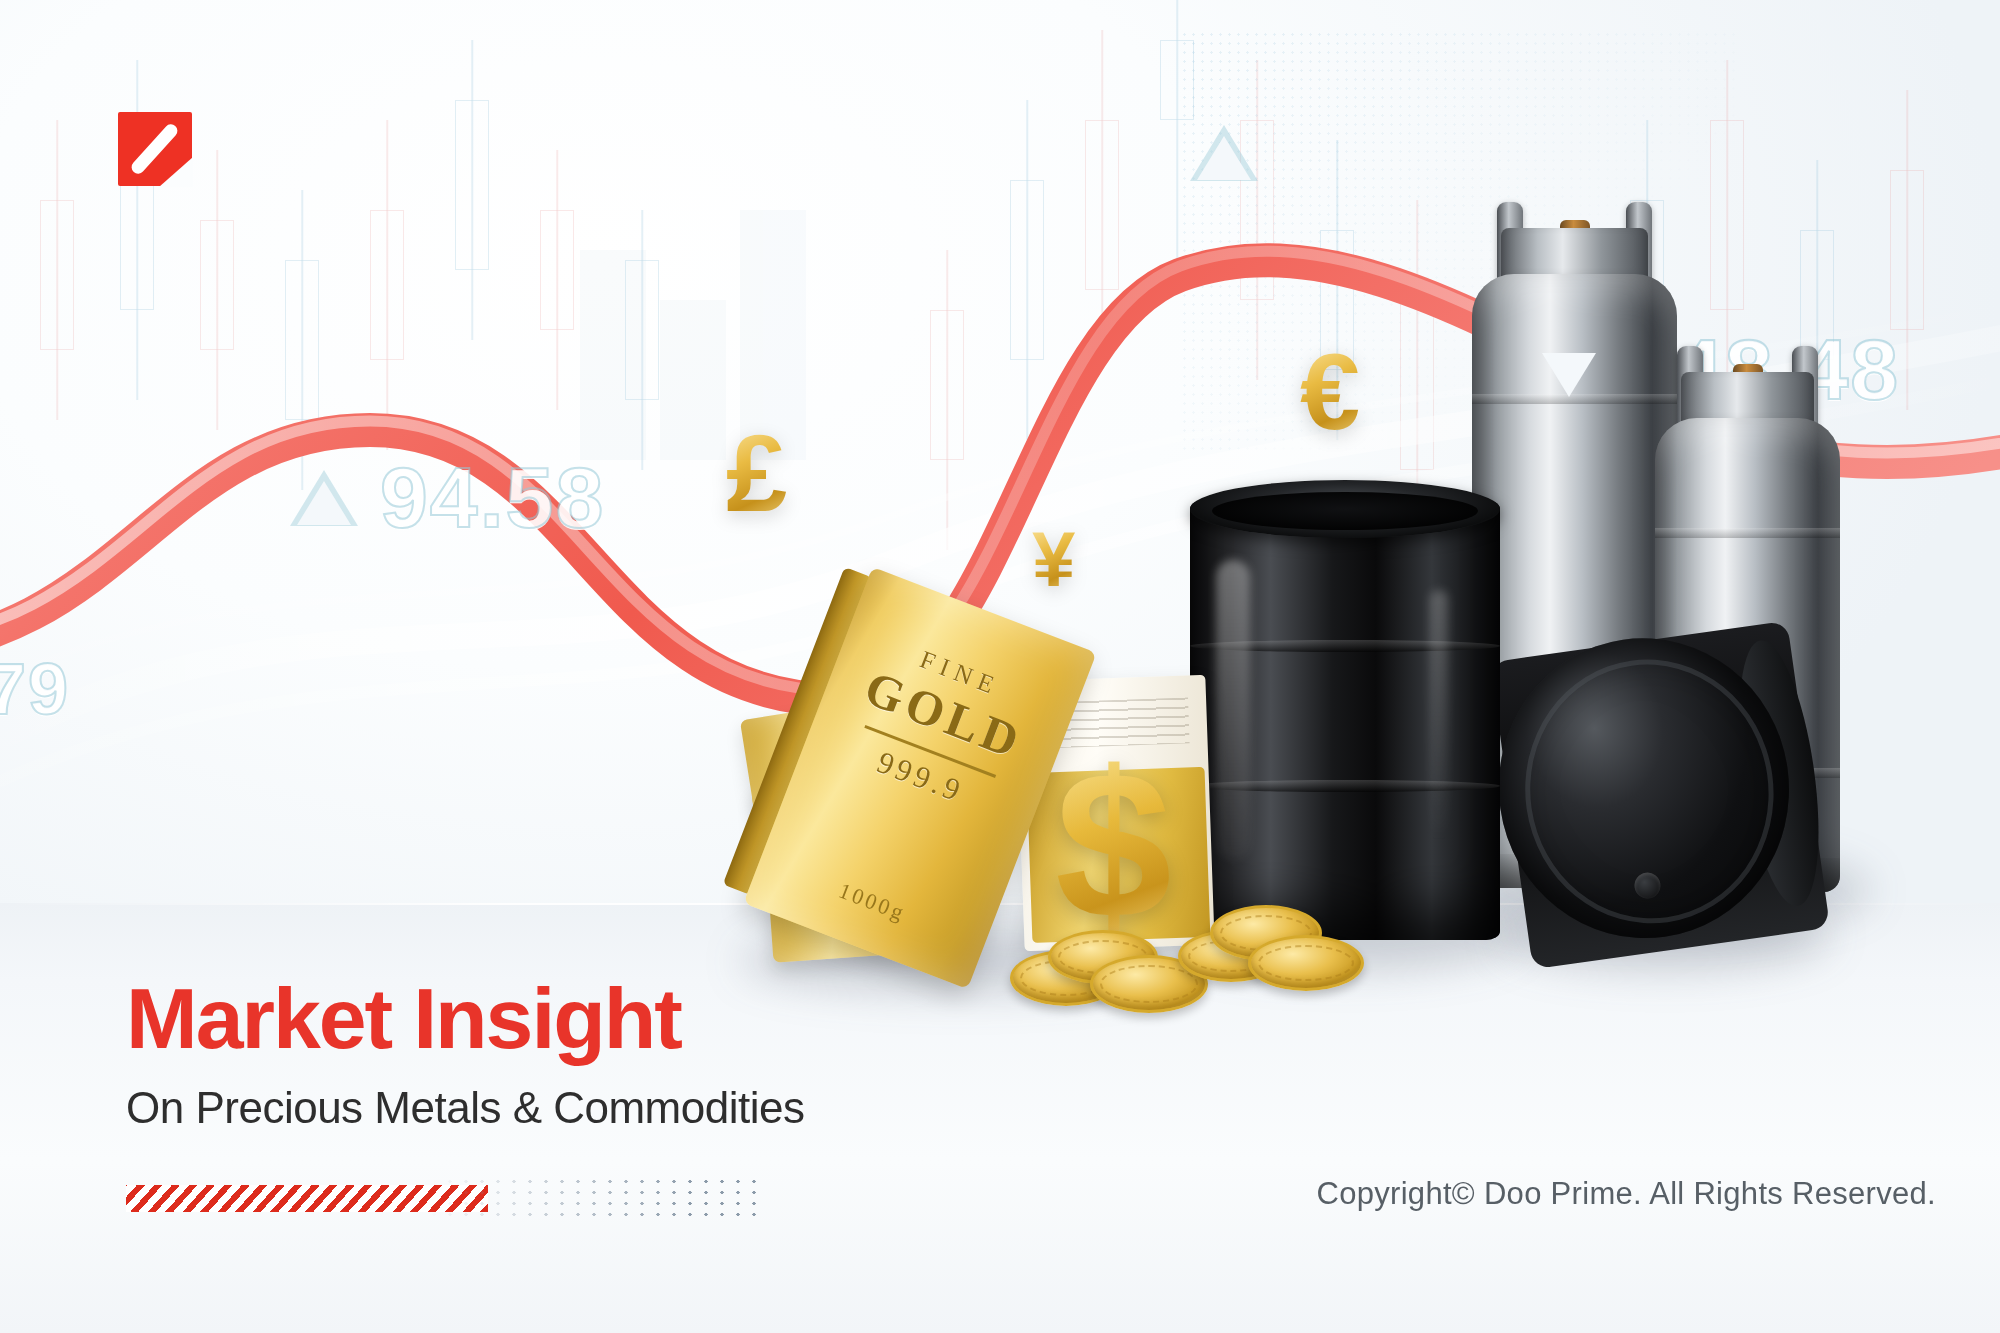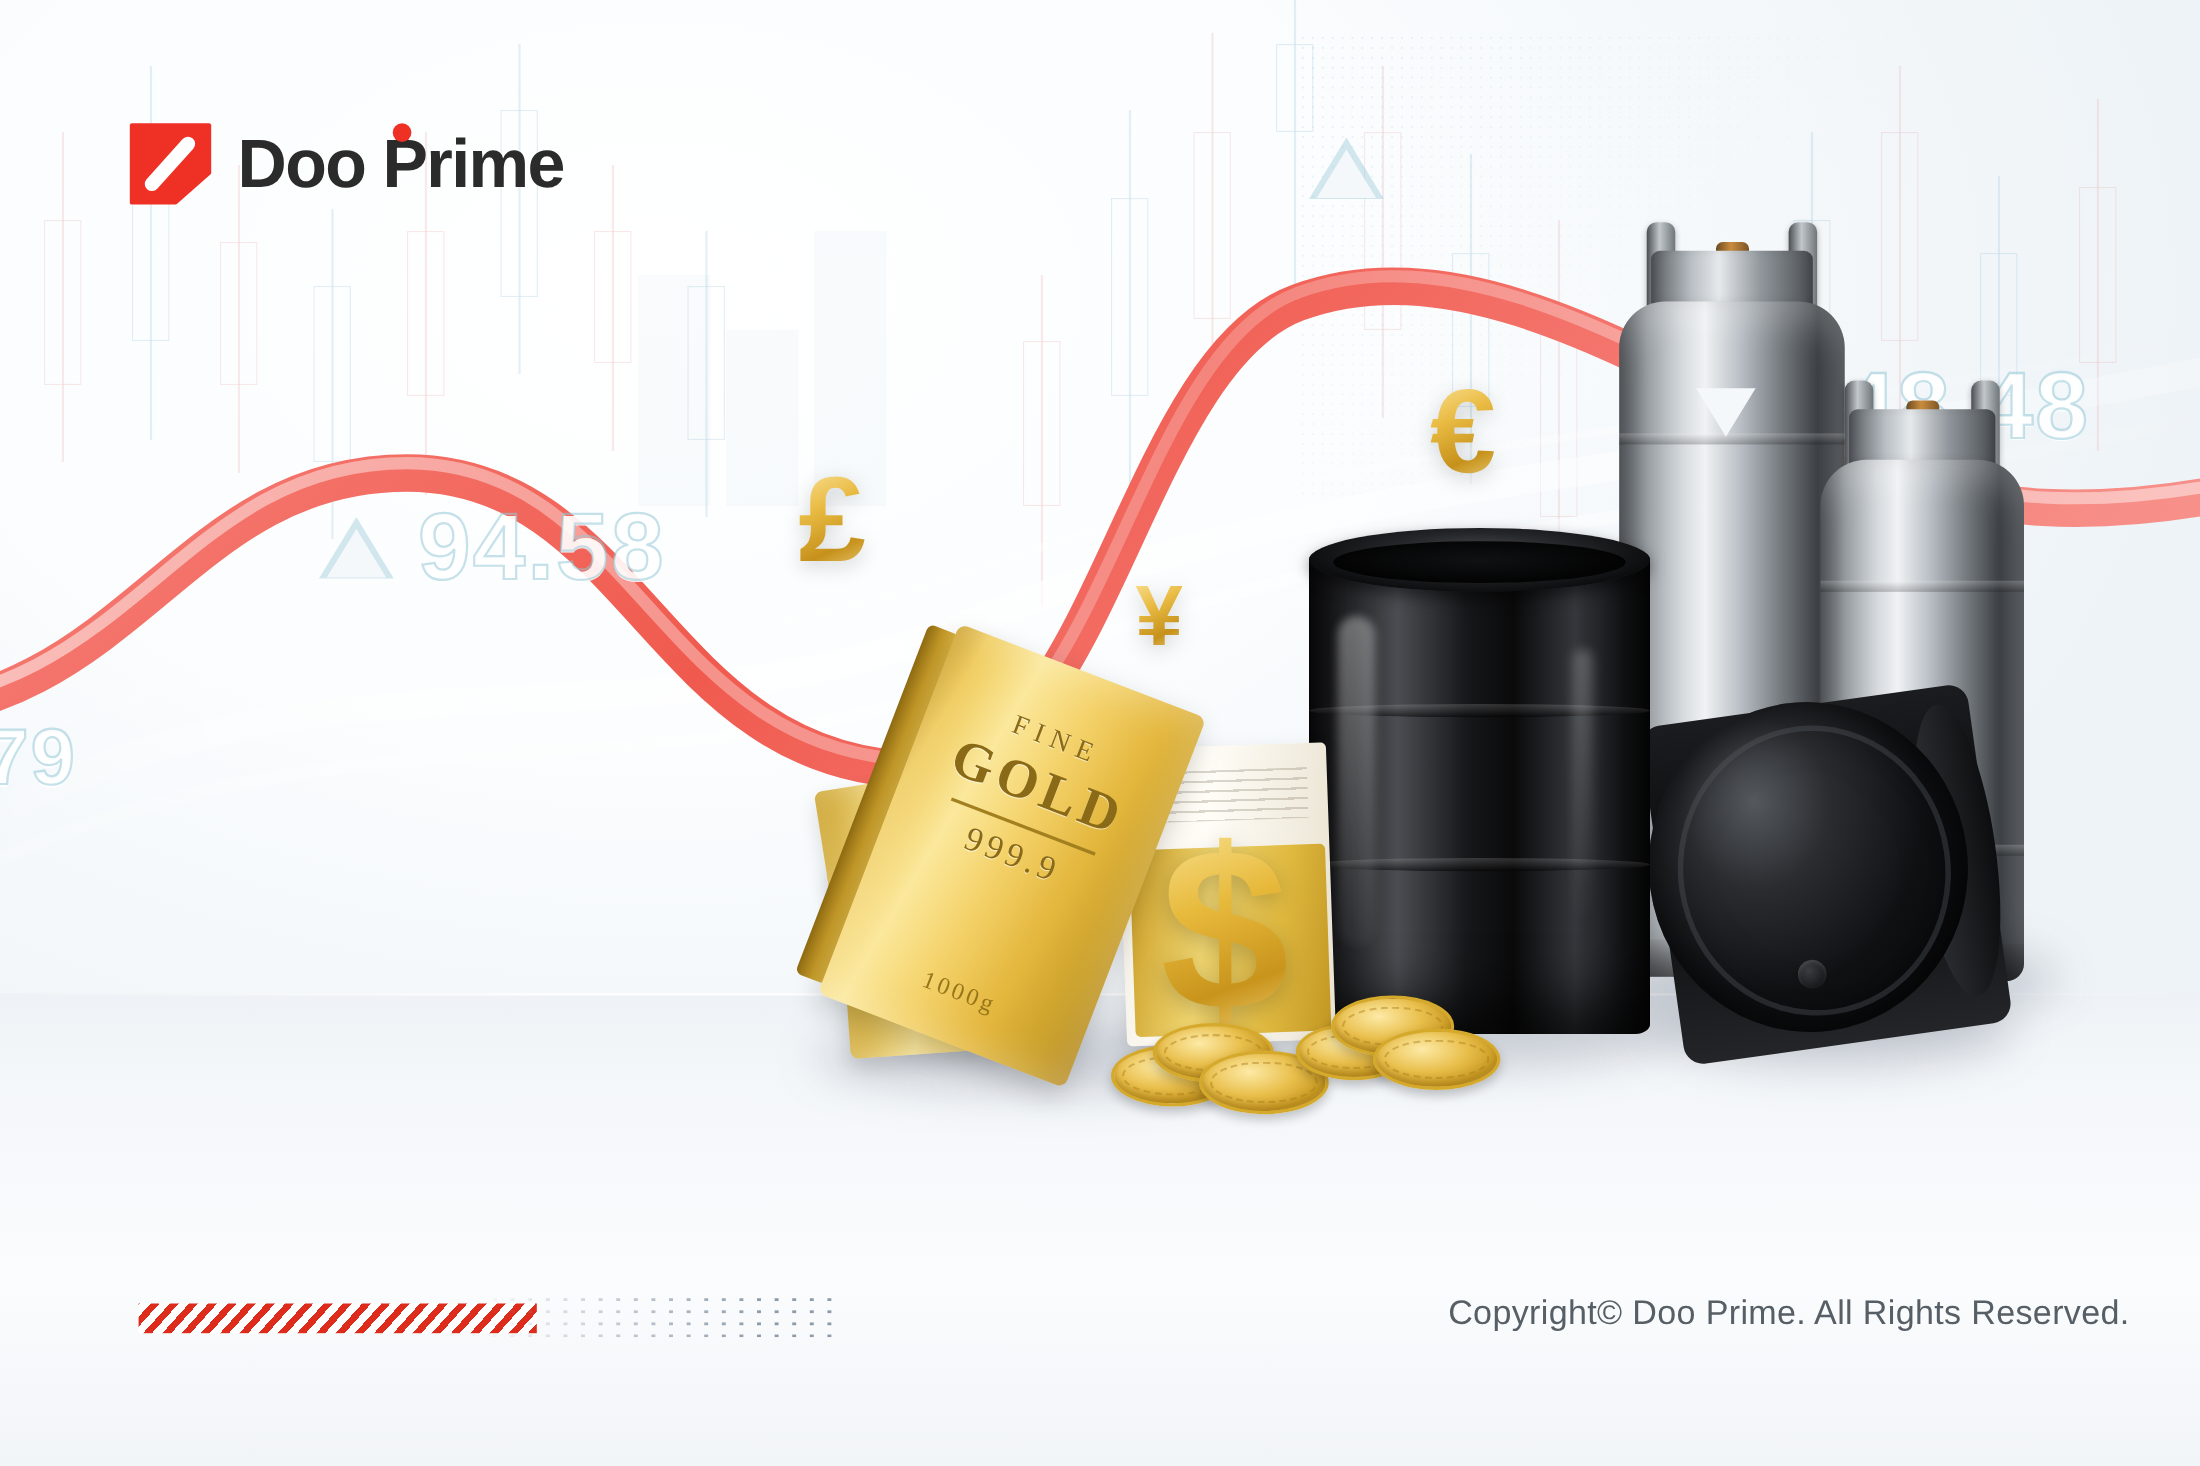--- a/index.html
+++ b/index.html
@@ -604,26 +604,26 @@
     <div class="cur" id="currency-pound">£</div>
     <div class="cur" id="currency-euro">€</div>
     <div class="cur" id="currency-yen">¥</div>
   </div>
 
   <div class="logo">
     <div class="logo-mark">
       <div class="slash"></div>
       <div class="corner"></div>
     </div>
-    <div class="logo-text">
-      <span>Doo Prime</span>
-      <span class="dot"></span>
-    </div>
-  </div>
-
+  </div>
+
+  <div class="headline-block">
+    <div class="headline">Market Insight</div>
+    <div class="subhead">On Precious Metals &amp; Commodities</div>
+  </div>
 
   <div class="deco">
     <div class="stripe"></div>
     <div class="dots"></div>
   </div>
 
   <div class="copyright">Copyright© Doo Prime. All Rights Reserved.</div>
 
 </div>
 

